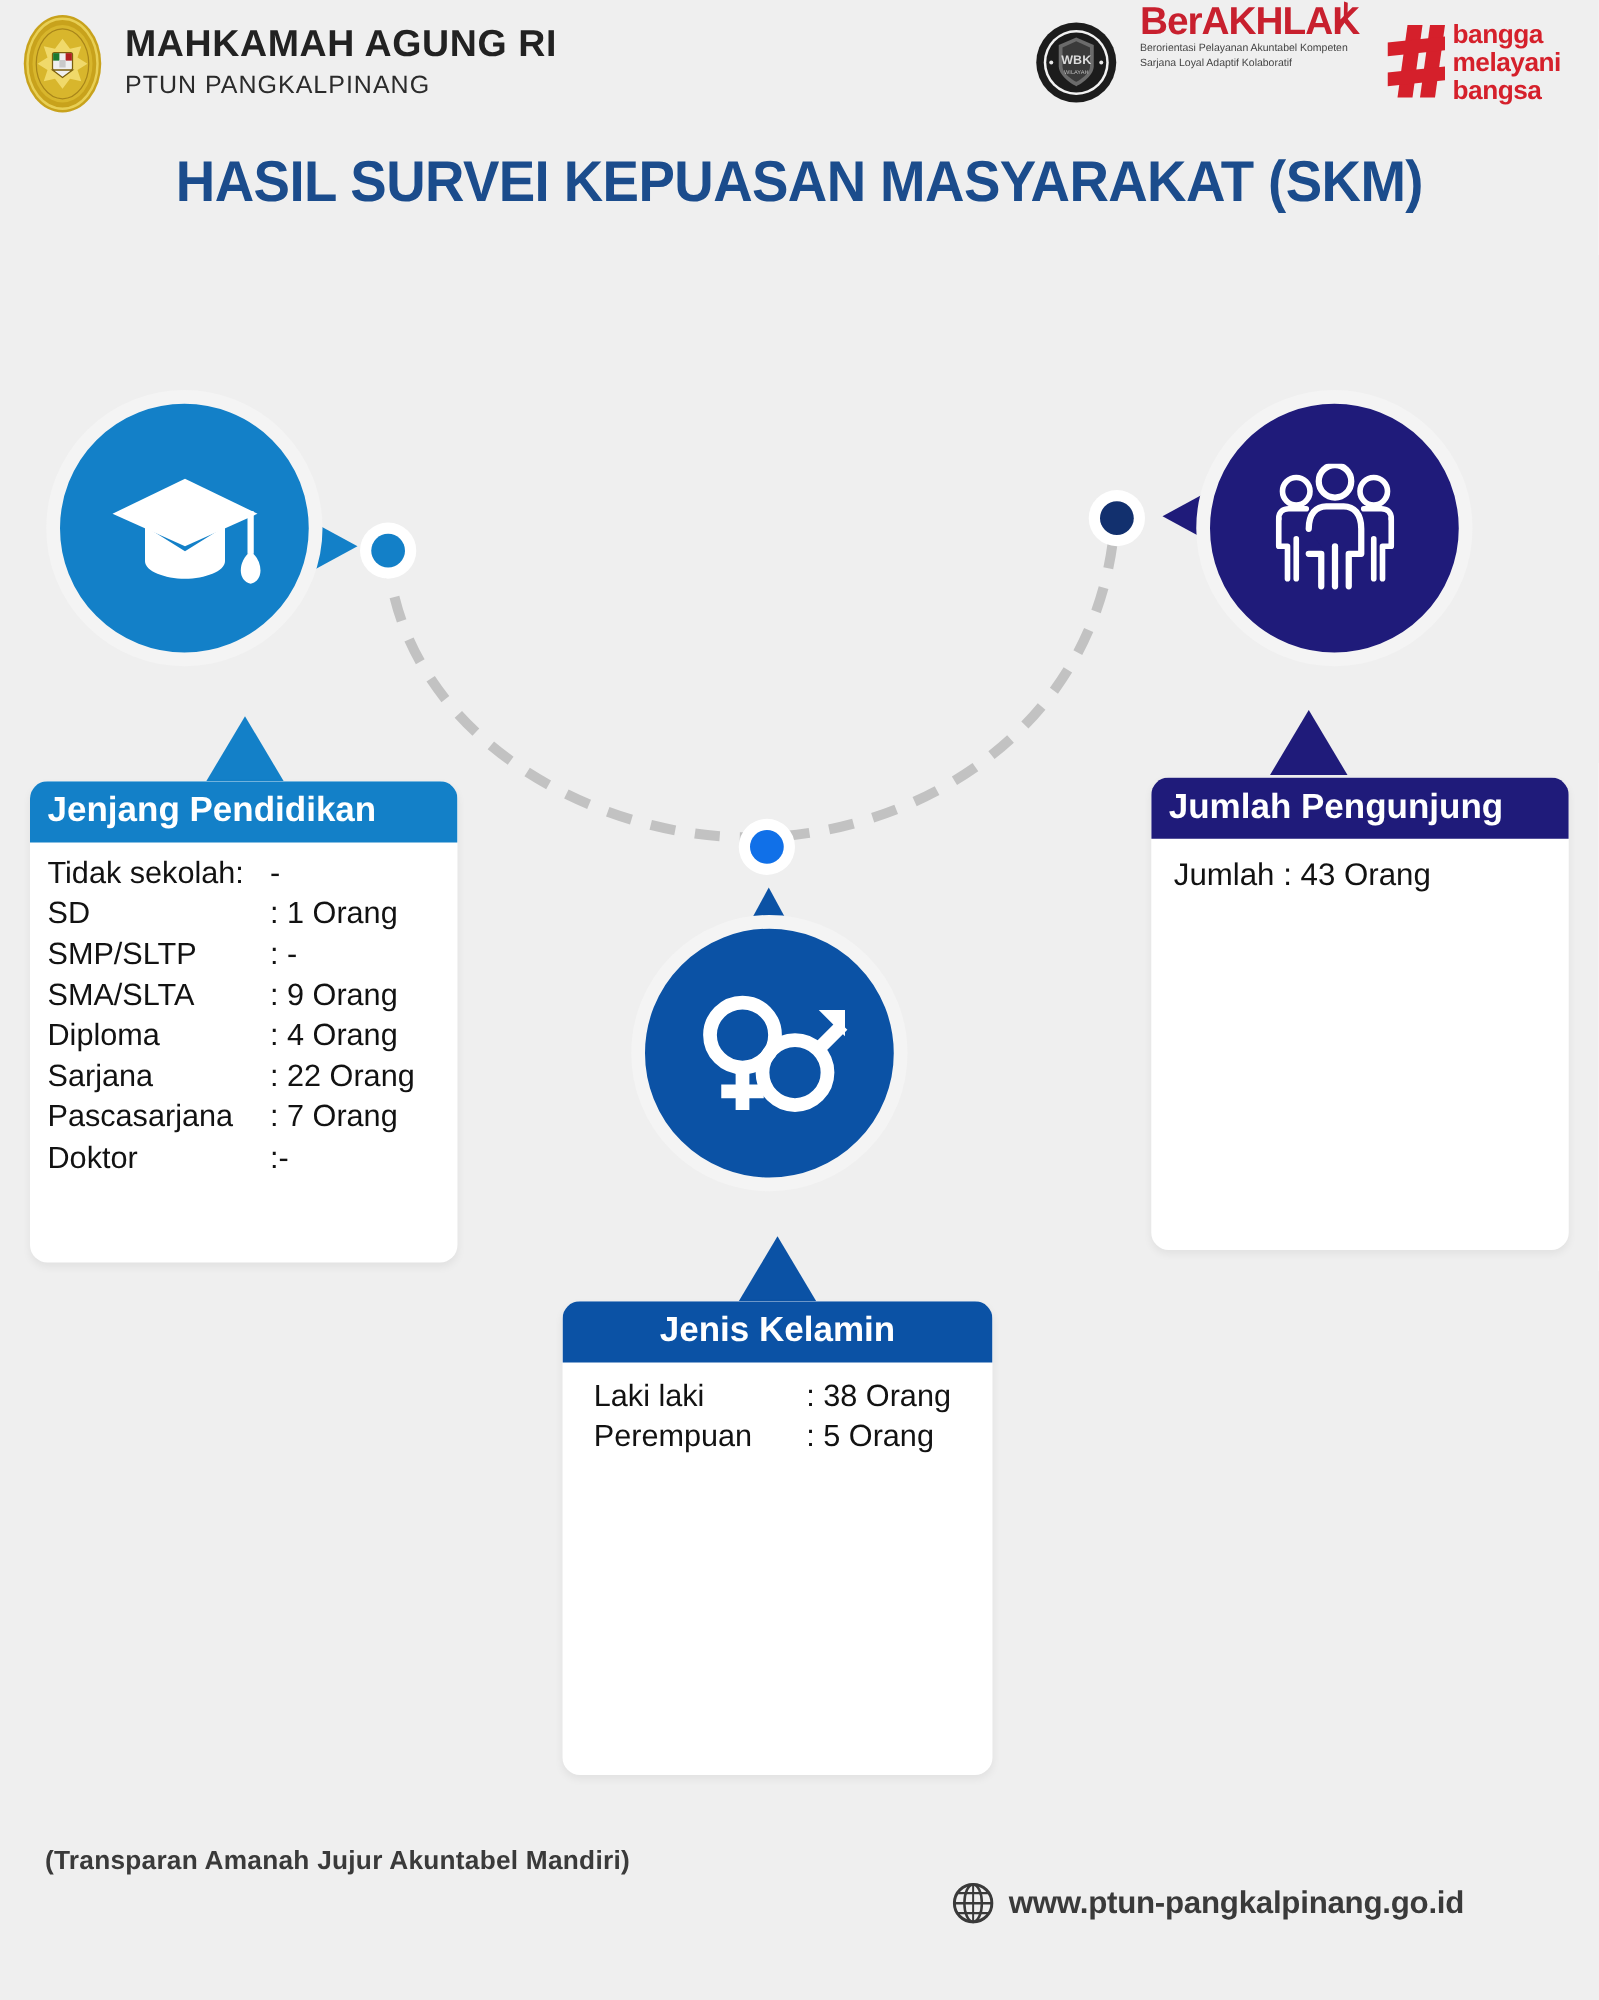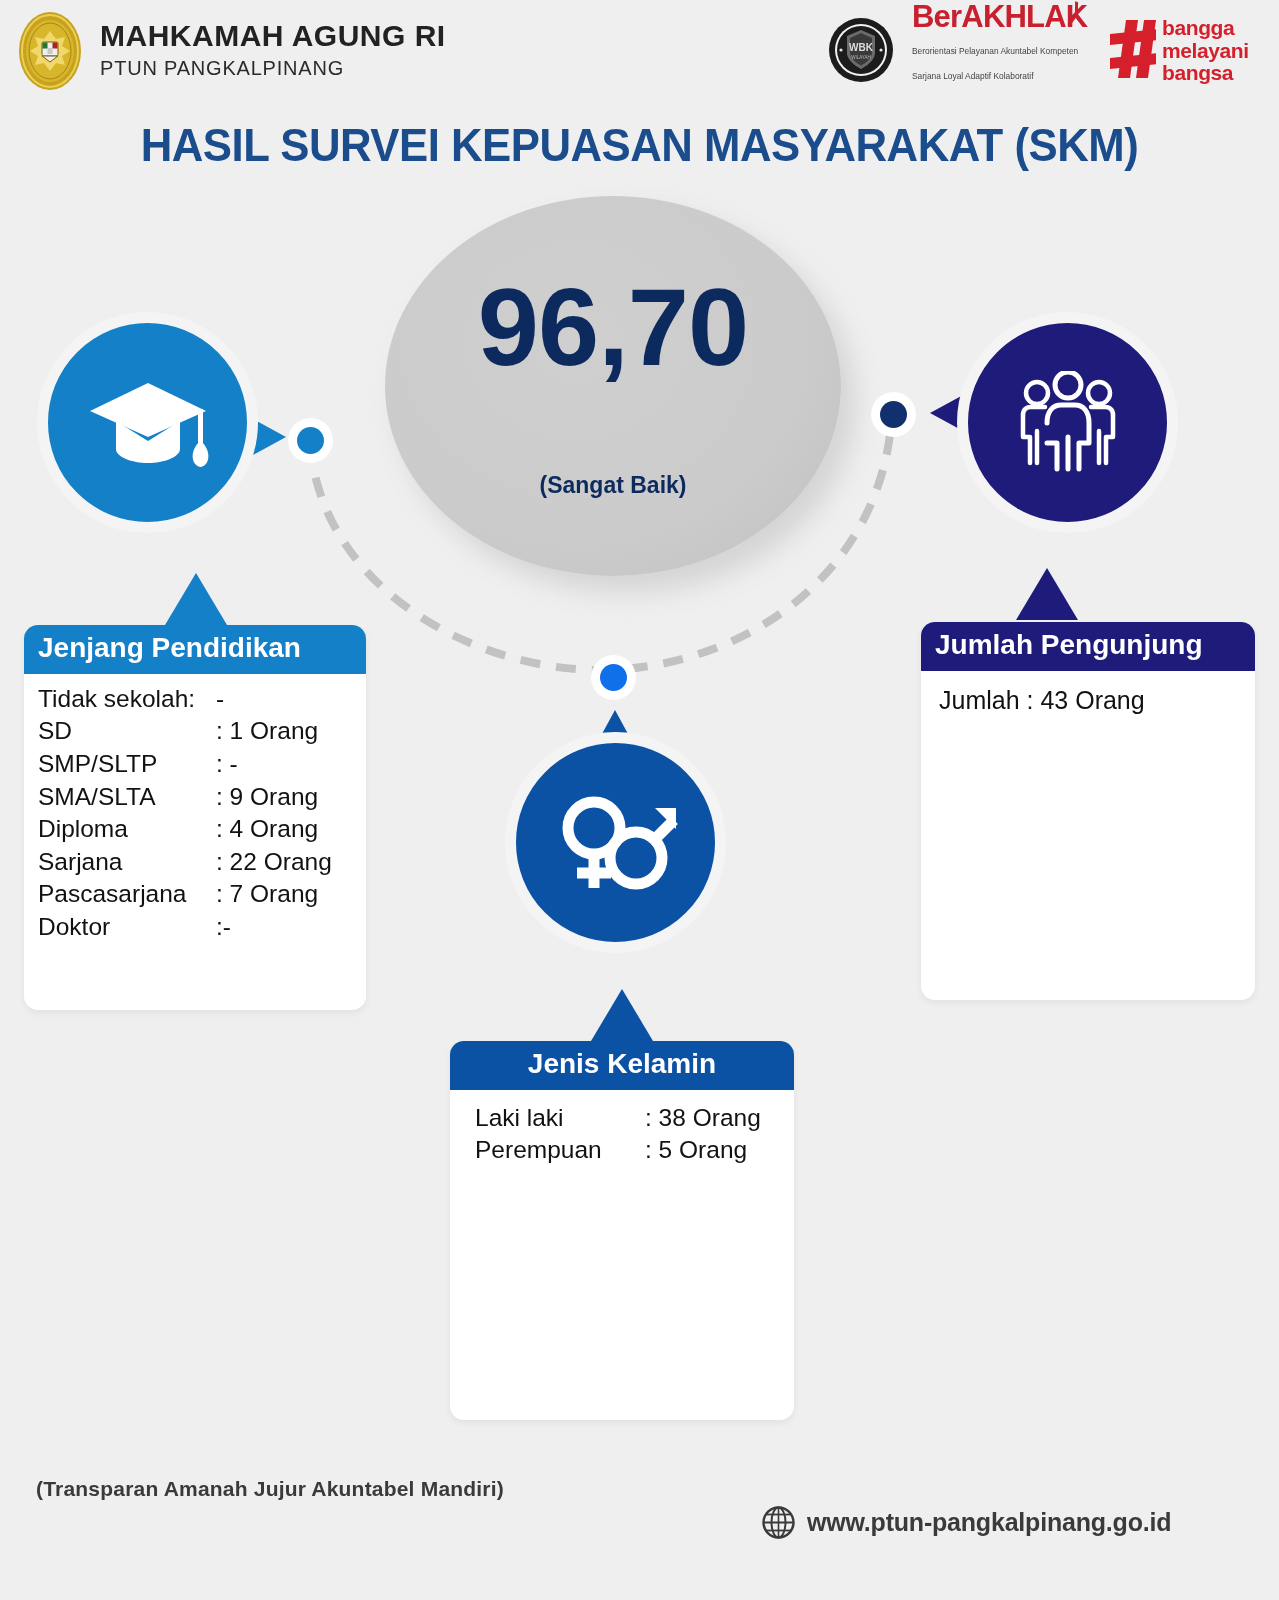--- a/index.html
+++ b/index.html
@@ -75,21 +75,21 @@
     color: #c8202e;
     font-size: 26px;
     font-weight: bold;
     transform: rotate(18deg);
   }
   .berakhlak-tagline {
     font-size: 8.4px;
     color: #444444;
     line-height: 1.3;
     white-space: nowrap;
-    margin-top: 14px;
+    margin-top: 1px;
   }
   
   #bangga-logo {
     position: absolute;
     left: 1110px; top: 14px;
     width: 160px; height: 74px;
   }
   #bangga-hash {
     position: absolute;
     left: 0; top: 4px;
@@ -383,24 +383,20 @@
       </div>
     </div>
   </div>
 
   <div id="main-title">HASIL SURVEI KEPUASAN MASYARAKAT (SKM)</div>
 
   <svg id="connector-arc" viewBox="0 0 640 280">
     <path d="M30 22 C 40 165, 190 250, 320 250 C 450 250, 600 165, 612 -4" fill="none" stroke="#c2c2c2" stroke-width="8" stroke-dasharray="20 16" stroke-linecap="butt"></path>
   </svg>
 
-  <div id="score-circle">
-    <div id="score-value">96,70</div>
-    <div id="score-label">(Sangat Baik)</div>
-  </div>
 
   <div class="tail" id="tail-education"></div>
   <div class="icon-bubble" id="bubble-education">
     <svg width="124" height="96" viewBox="0 0 124 96">
       <path d="M62 8 L120 36 L62 62 L4 36 Z" fill="#ffffff"></path>
       <path d="M30 46 L30 74 C30 82 46 88 62 88 C78 88 94 82 94 74 L94 46 L62 66 Z" fill="#ffffff"></path>
       <path d="M62 42 L116 34 L116 38 L62 47 Z" fill="#ffffff"></path>
       <rect x="112" y="34" width="5" height="34" fill="#ffffff"></rect>
       <path d="M114.5 66 C104 74, 104 90, 114.5 92 C125 90, 125 74, 114.5 66 Z" fill="#ffffff"></path>
     </svg>

